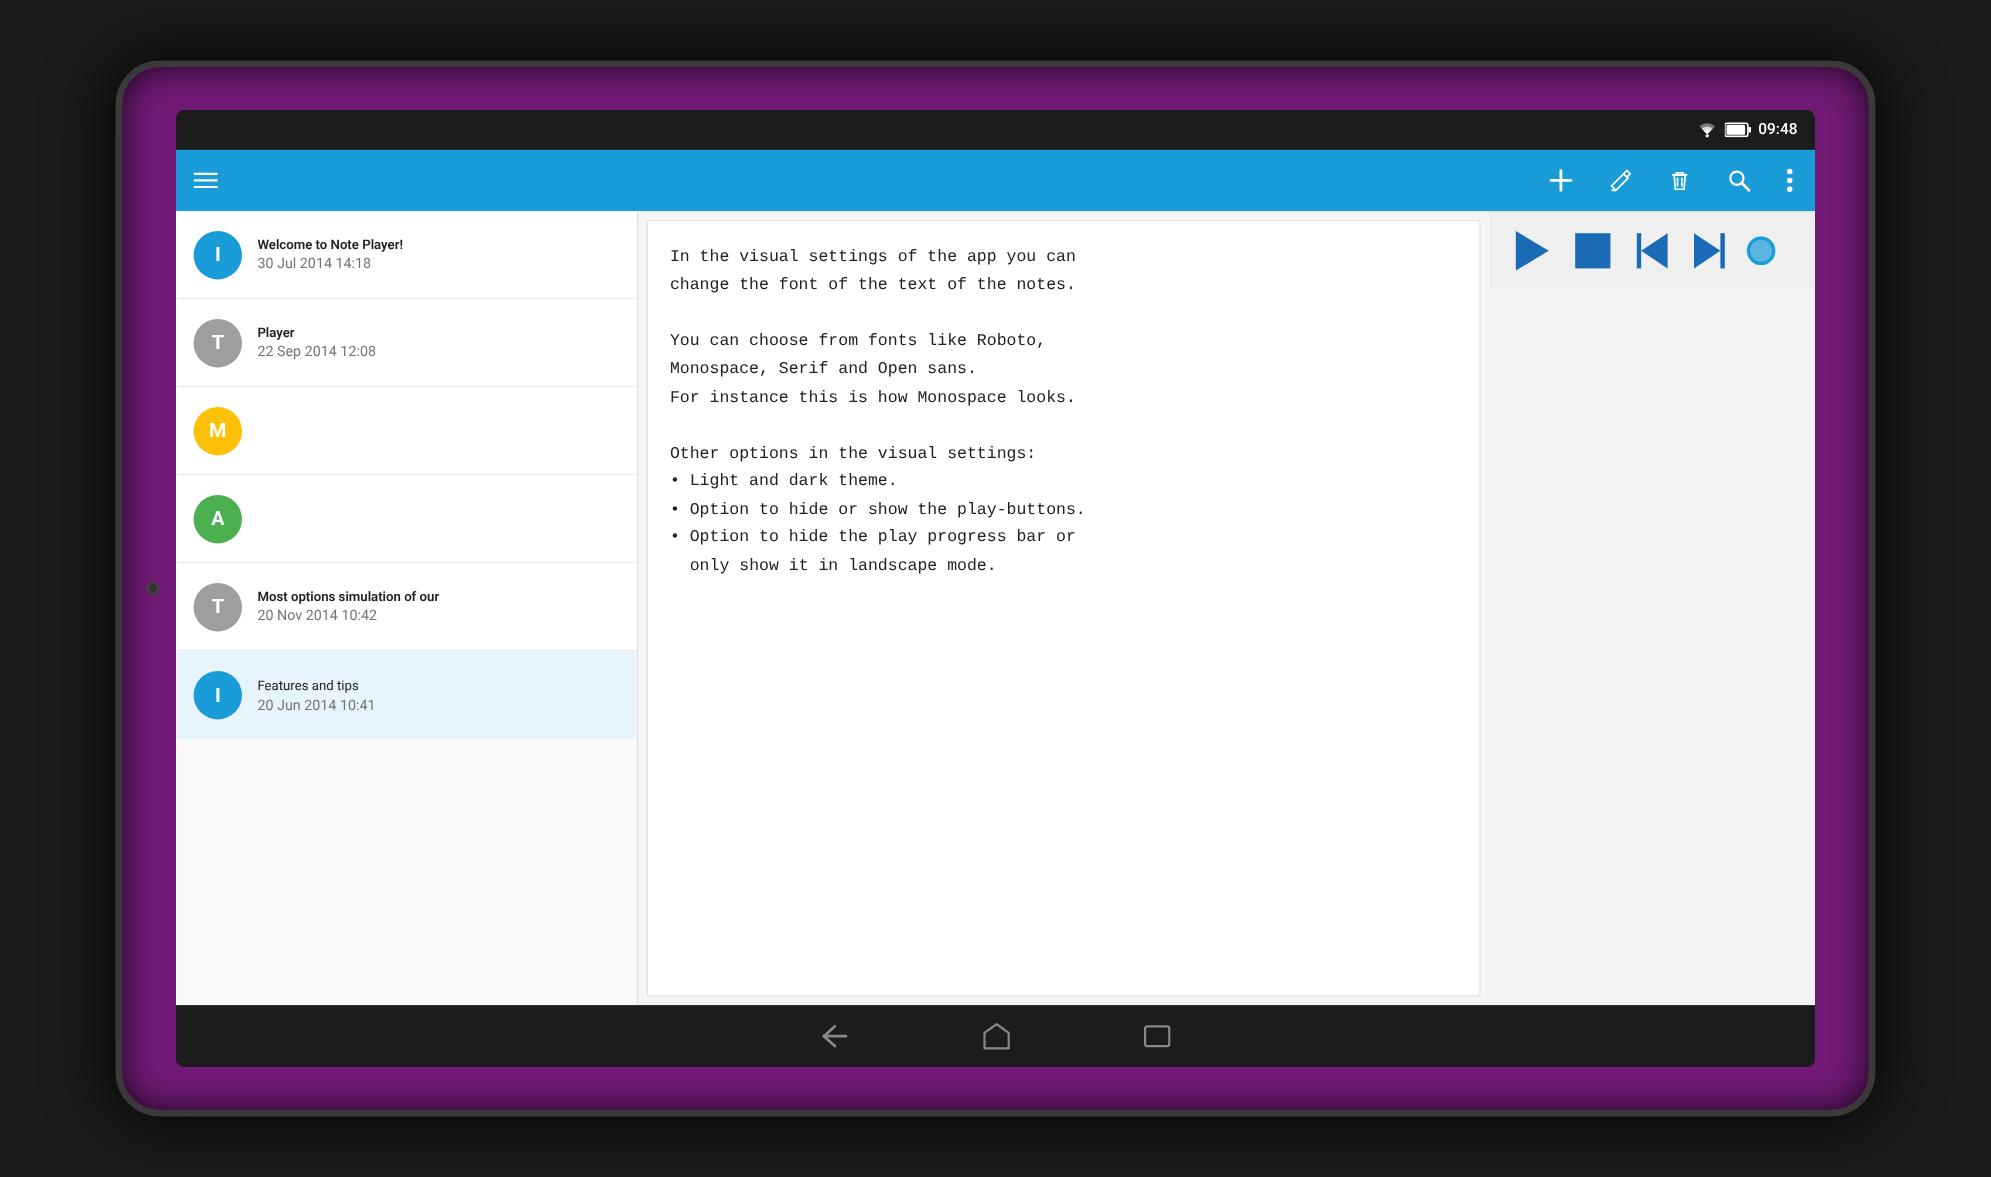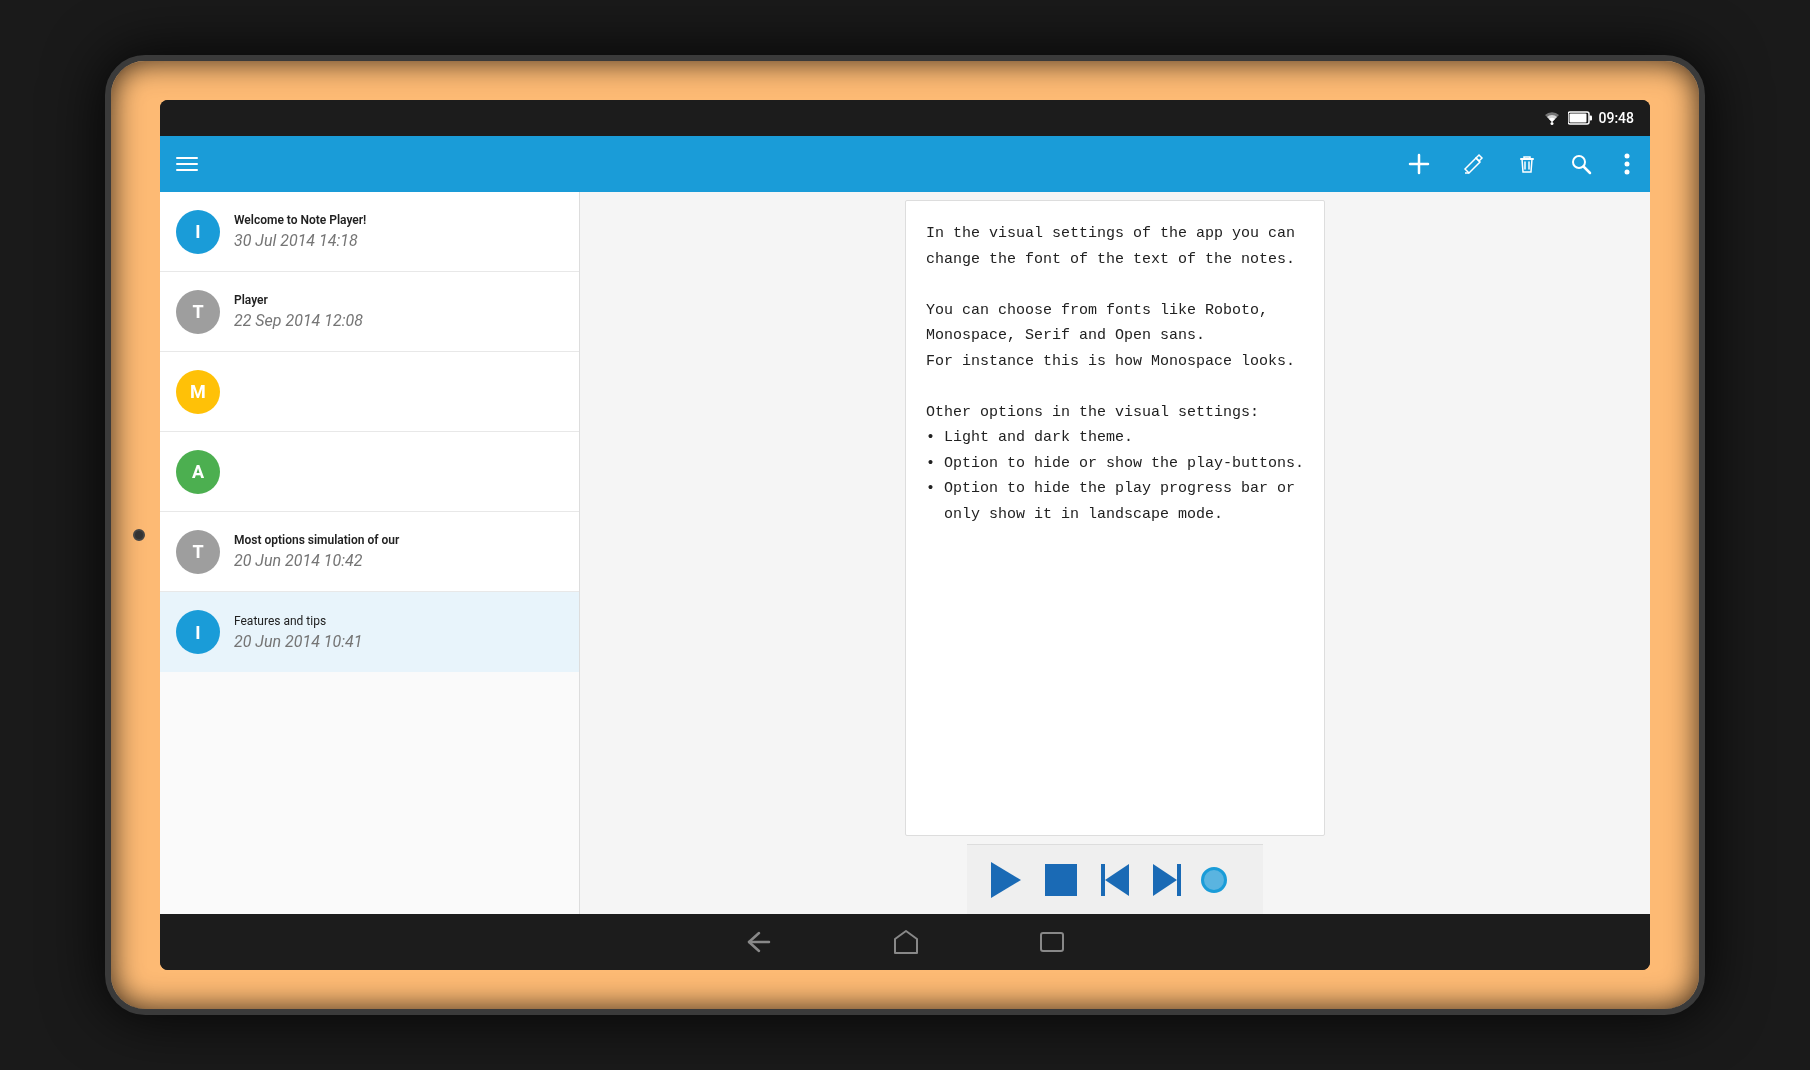--- a/index.html
+++ b/index.html
@@ -11,21 +11,21 @@
       display: flex;
       align-items: center;
       justify-content: center;
       font-family: 'Roboto', Arial, sans-serif;
       overflow: hidden;
     }
 
     .tablet-outer {
       width: 1600px;
       height: 960px;
-      background: #fdba74;
+      background: #701a75;
       border-radius: 40px;
       border: 6px solid #3a3a3a;
       position: relative;
       display: flex;
       align-items: center;
       justify-content: center;
       box-shadow: inset 0 0 30px rgba(0,0,0,0.8), 0 0 60px rgba(0,0,0,0.9);
     }
 
     .tablet-inner {
@@ -188,32 +188,30 @@
       overflow: hidden;
       text-overflow: ellipsis;
       margin-bottom: 4px;
     }
 
     .list-item.active .list-item-title {
       font-weight: normal;
     }
 
     .list-item-date {
-      font-size: 16px;
+      font-size: 13px;
       color: #757575;
-      font-style: italic;
     }
 
     
     .detail-panel {
       flex: 1;
       display: flex;
-      flex-direction: column;
+      flex-direction: row;
       background: #f5f5f5;
-      align-items: center;
     }
 
     .note-content-area {
       flex: 1;
       background: white;
       margin: 8px;
       border: 1px solid #ddd;
       overflow-y: auto;
       padding: 20px;
       border-radius: 2px;
@@ -441,21 +439,21 @@
           </div>
 
           <div class="list-item">
             <div class="avatar avatar-green">A</div>
           </div>
 
           <div class="list-item">
             <div class="avatar avatar-gray">T</div>
             <div class="list-item-content">
               <div class="list-item-title">Most options simulation of our</div>
-              <div class="list-item-date">20 Jun 2014 10:42</div>
+              <div class="list-item-date">20 Nov 2014 10:42</div>
             </div>
           </div>
 
           <div class="list-item active">
             <div class="avatar avatar-blue">I</div>
             <div class="list-item-content">
               <div class="list-item-title">Features and tips</div>
               <div class="list-item-date">20 Jun 2014 10:41</div>
             </div>
           </div>

